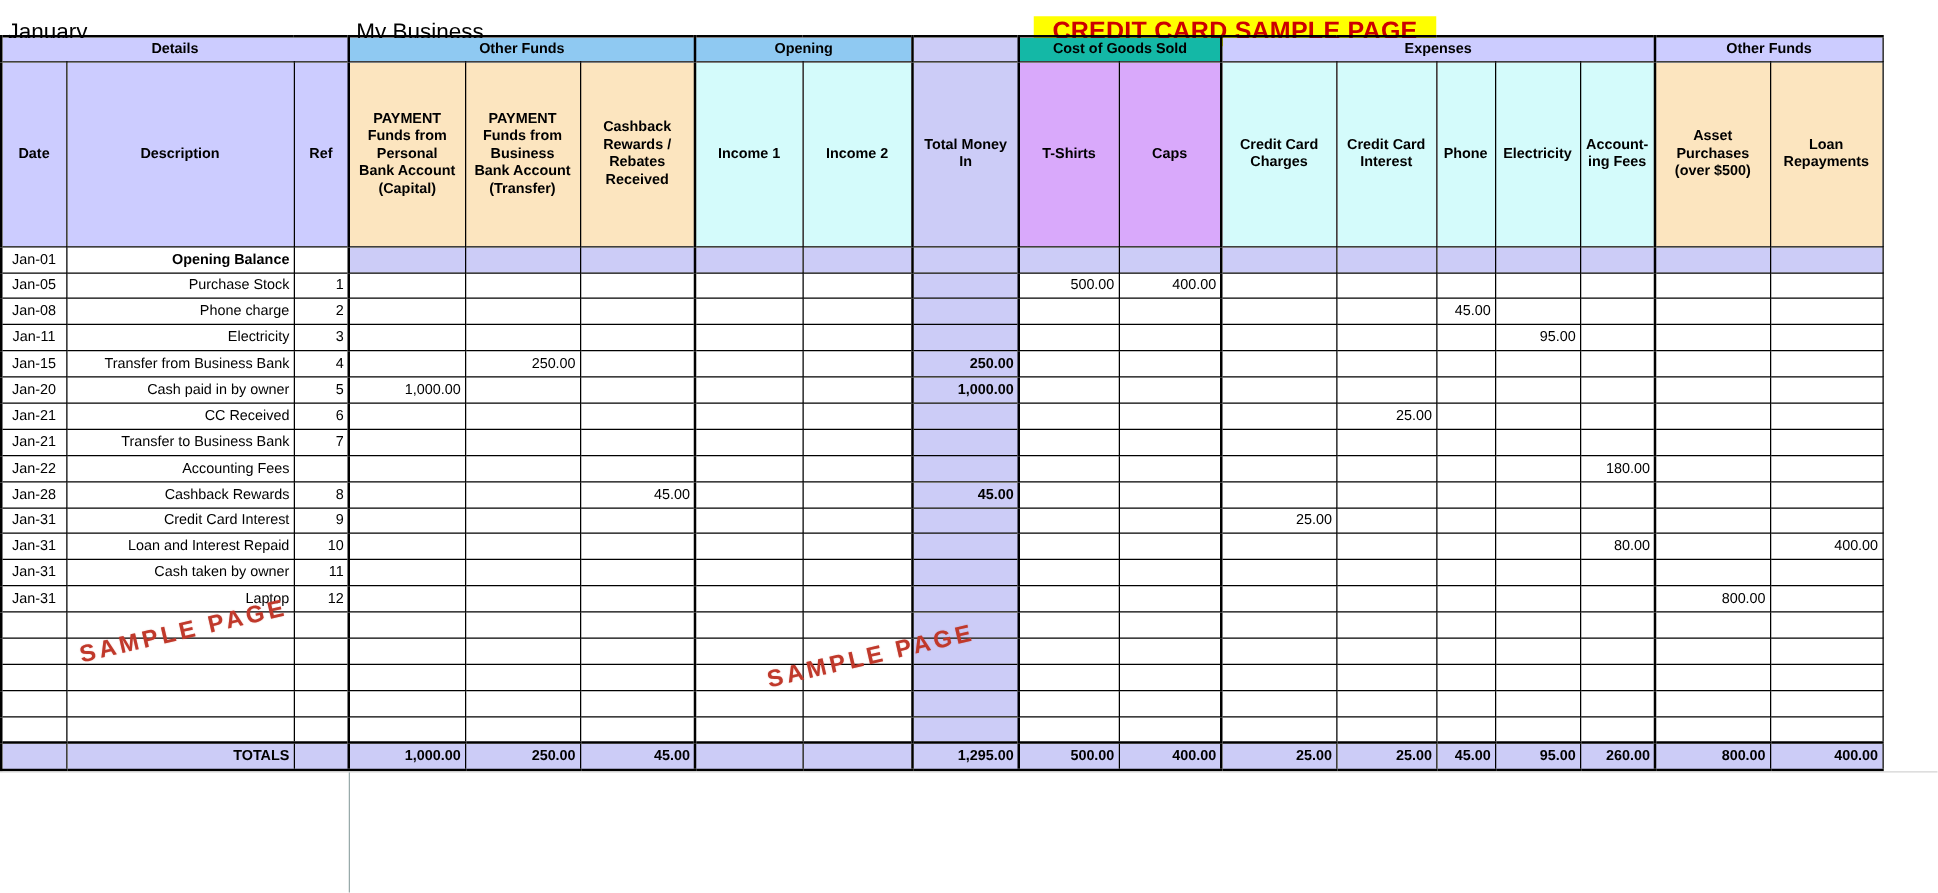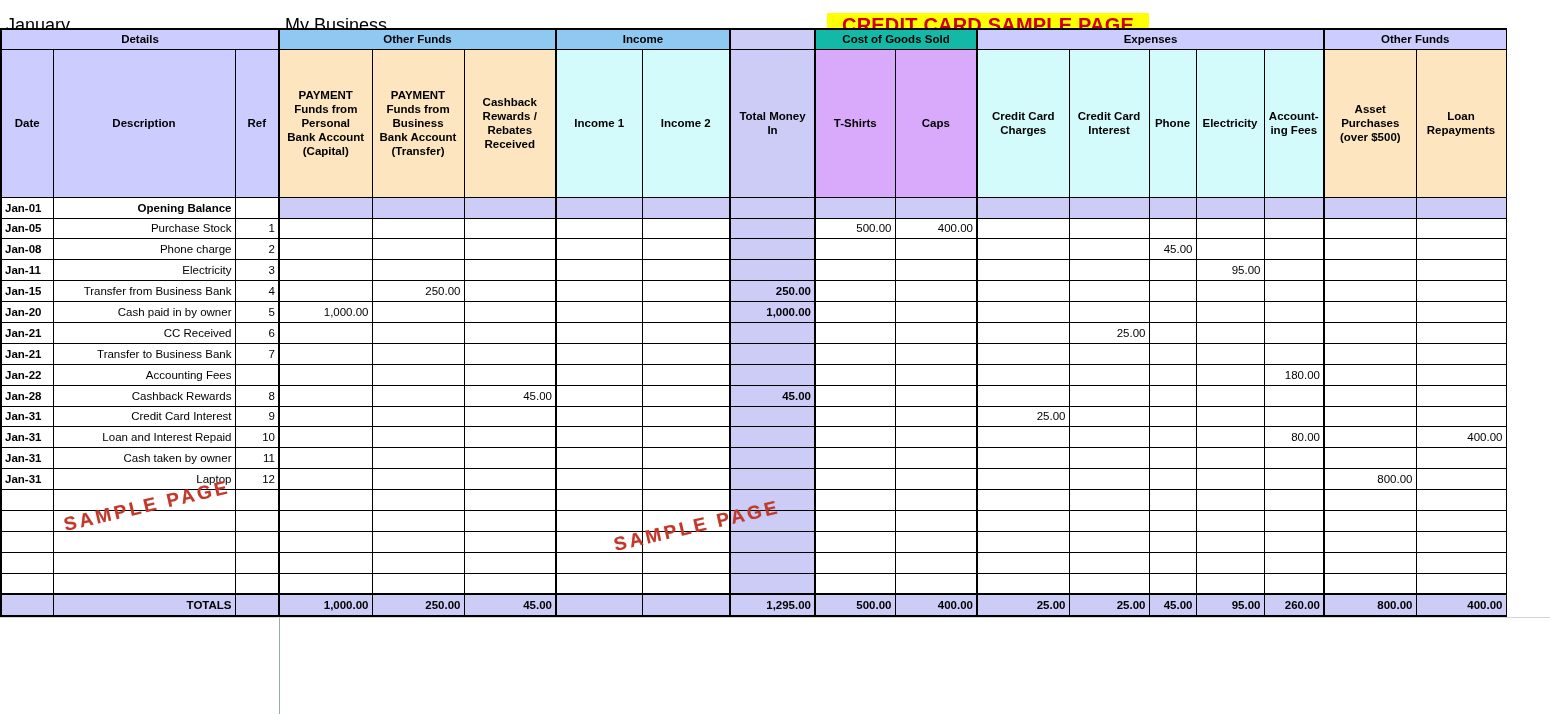--- a/index.html
+++ b/index.html
@@ -42,21 +42,21 @@
 
   
   .c-details {background:#CCCCFF;}
   .c-cream   {background:#FCE5BF;}
   .c-cyan    {background:#D4FBFB;}
   .c-lav     {background:#CCCCF7;}
   .c-purple  {background:#D9A9FB;}
   .lav{background:#CCCCF7;}
 
   .num{text-align:right;padding-right:4px;}
-  .ctr{text-align:left;font-weight:bold;}
+  .ctr{text-align:center;}
   .lft{text-align:right;padding-left:4px;}
   .bold{font-weight:bold;}
 
   
   .sepL{border-left:2px solid #000 !important;}
 
   tr.totals td{height:22px;background:#CCCCF7;font-weight:bold;
     border-top:2px solid #000;border-bottom:2px solid #000;}
   tr.opening td{height:21px;}
 
@@ -102,21 +102,21 @@
         <col style="width:68px">
         <col style="width:60px">
       <col style="width:92px">
         <col style="width:90px">
     </colgroup>
 
     <tbody>
         <tr>
       <td class="grp g-details sepL" colspan="3">Details</td>
       <td class="grp g-otherfund sepL" colspan="3">Other Funds</td>
-      <td class="grp g-income sepL" colspan="2">Income</td>
+      <td class="grp g-income sepL" colspan="2">Opening</td>
       <td class="grp g-blank sepL"></td>
       <td class="grp g-cogs sepL" colspan="2">Cost of Goods Sold</td>
       <td class="grp g-expenses sepL" colspan="5">Expenses</td>
       <td class="grp g-expenses sepL" colspan="2">Other Funds</td>
     </tr>
 
     <tr>
       <td class="hdr c-details sepL">Date</td>
       <td class="hdr c-details">Description</td>
       <td class="hdr c-details">Ref</td>

